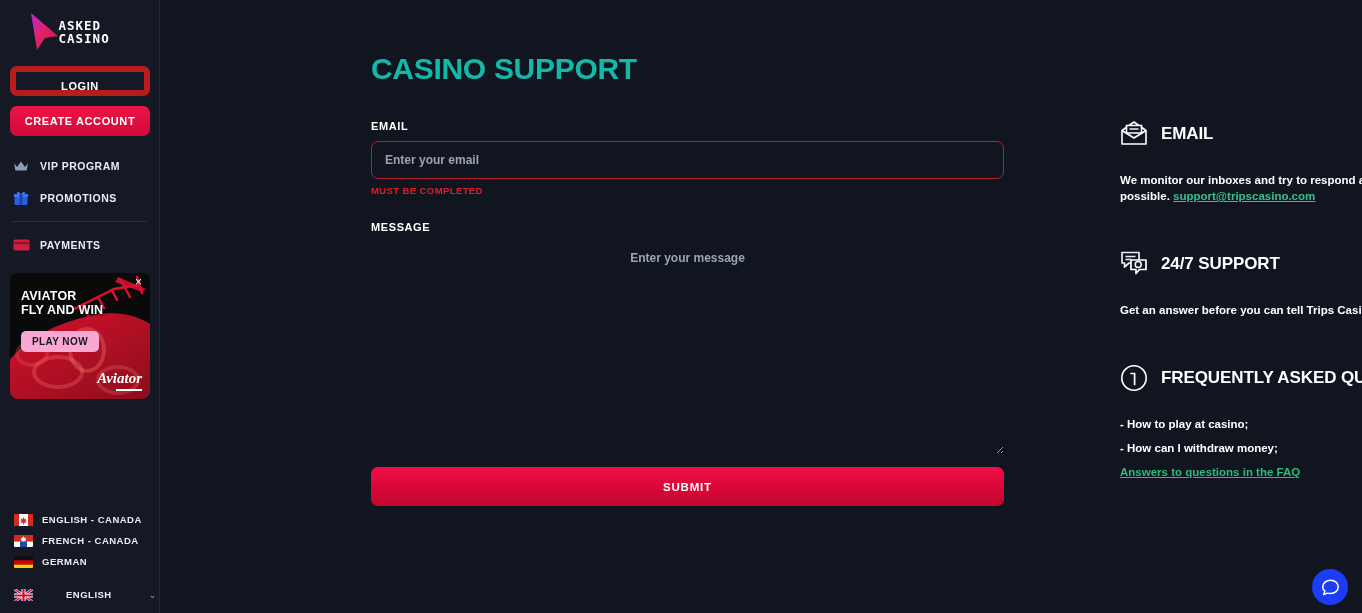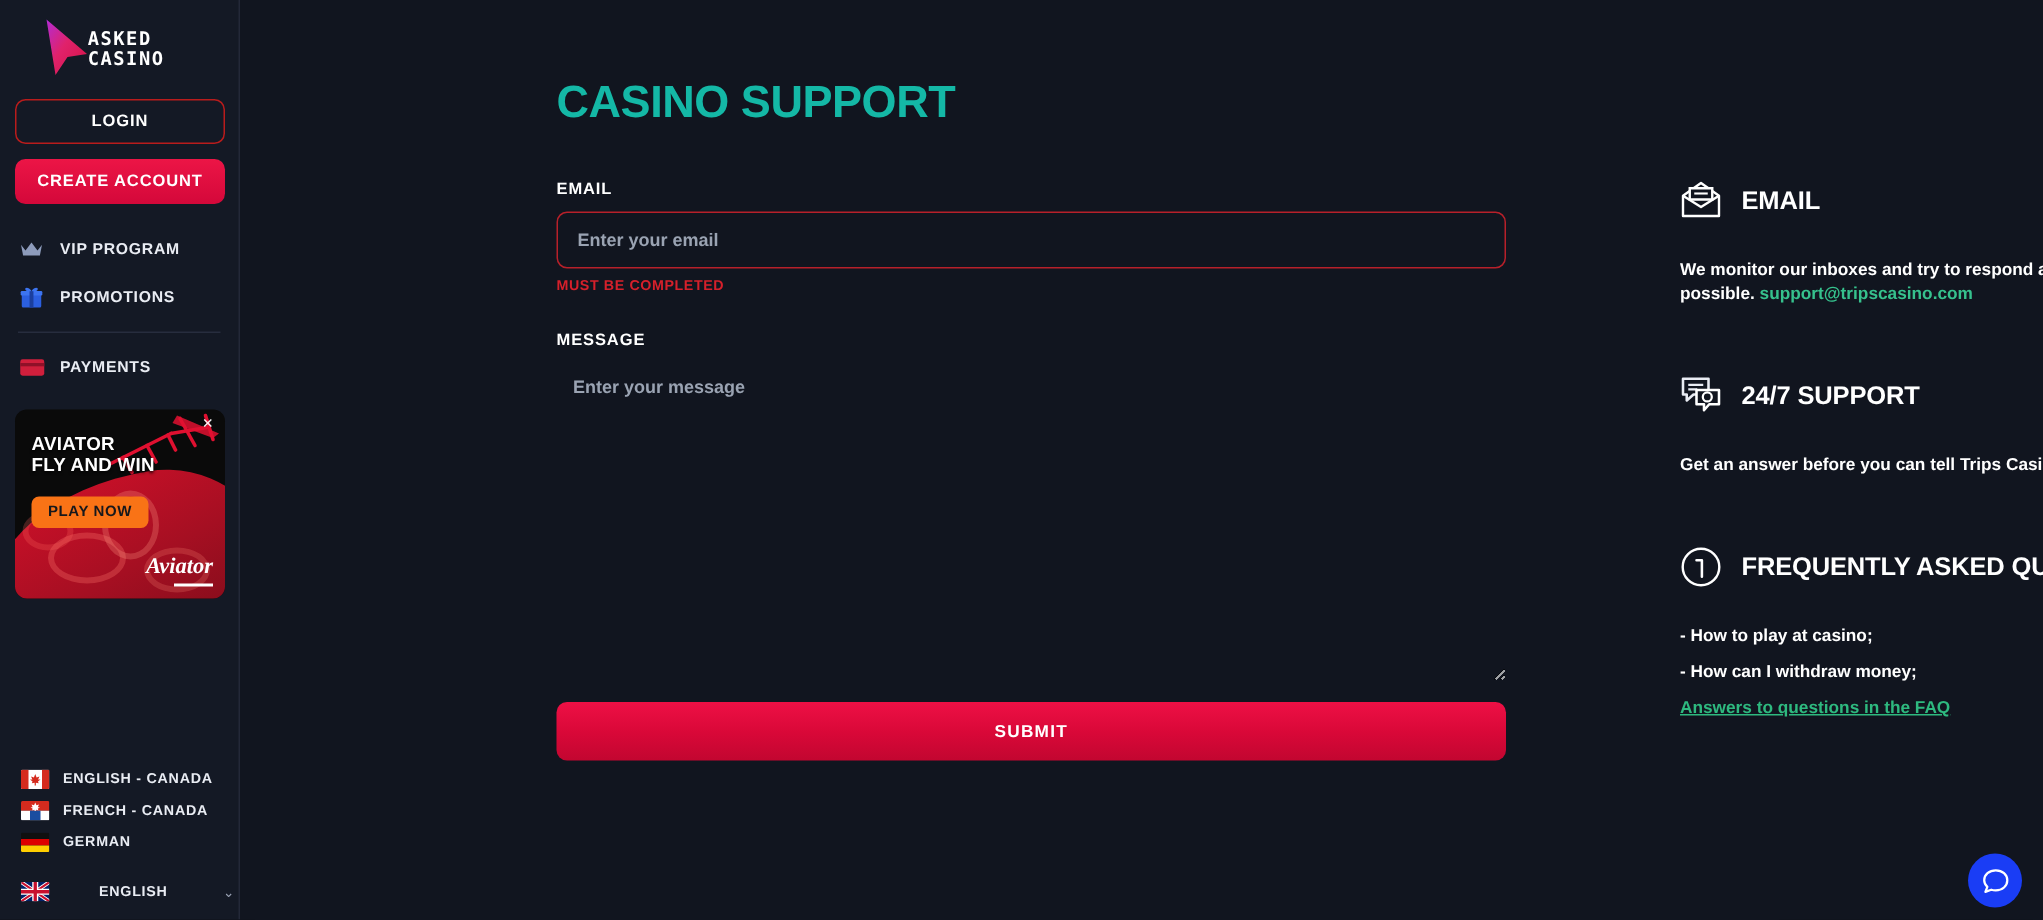--- a/index.html
+++ b/index.html
@@ -28,21 +28,21 @@
   .logo-text {
     position: absolute; left: 31px; top: 9px;
     font-family: "DejaVu Sans Mono", monospace;
     font-weight: bold; font-size: 12.5px; line-height: 13px;
     letter-spacing: 1px; color: #ffffff;
   }
   .logo-text .l2 { display:block;text-align:center; }
 
   .btn-login {
     display: block; margin: 8px 10px 0 10px; height: 30px; line-height: 28px;
-    border: 1px solid #b91c1c; border-radius: 7px; background: transparent;
+    border: 6px solid #b91c1c; border-radius: 7px; background: transparent;
     color: #ffffff; font-size: 11px; font-weight: bold; letter-spacing: 0.6px;
     text-align: center; cursor: pointer; font-family: "Liberation Sans", sans-serif;
     width: 140px;
   }
   .btn-create {
     display: block; margin: 10px 10px 12px 10px; height: 30px; line-height: 30px;
     border: none; border-radius: 7px;
     background: linear-gradient(180deg, #ec1546 0%, #d4083a 100%);
     color: #ffffff; font-size: 11px; font-weight: bold; letter-spacing: 0.6px;
     text-align: center; cursor: pointer; font-family: "Liberation Sans", sans-serif;
@@ -81,21 +81,21 @@
   .s3 { left: 5px;  bottom: 32px; width: 34px; height: 26px; border-color: rgba(255,100,90,0.25);}
   .s4 { left: 86px; bottom: 4px;  width: 44px; height: 30px; border-color: rgba(255,140,120,0.22);}
   .plane { position: absolute; right: 2px; top: 2px; width: 80px; height: 52px; }
   .banner-title {
     position: absolute; left: 11px; top: 16px;
     font-size: 12.5px; font-weight: bold; color: #ffffff; line-height: 14px;
     letter-spacing: 0.2px; text-shadow: 0 1px 2px rgba(0,0,0,.8);
   }
   .banner-cta {
     position: absolute; left: 11px; top: 58px;
-    background: #f97316; color: #17181c; font-size: 10px; font-weight: bold;
+    background: #f9a8d4; color: #17181c; font-size: 10px; font-weight: bold;
     letter-spacing: 0.4px; padding: 5px 11px; border-radius: 5px; cursor: pointer;
   }
   .banner-brand {
     position: absolute; right: 8px; bottom: 8px;
     font-family: "Liberation Serif", serif; font-style: italic; font-weight: bold;
     font-size: 15px; color: #ffffff;
   }
   .banner-brand::after {
     content:""; display:block; width: 26px; height: 2px; background:#fff;
     margin: 2px 0 0 auto;
@@ -138,39 +138,40 @@
   .err {
     margin-top: 6px; font-size: 9.5px; font-weight: bold;
     letter-spacing: .4px; color: #d6202b;
   }
   .msg-label { margin-top: 25px; }
   .msg-area {
     width: 633px; height: 212px; background: transparent; border: none; outline: none;
     color: #e6e9f0; font-size: 12px; font-weight: bold;
     padding: 9px 11px; resize: vertical;
     font-family: "Liberation Sans", sans-serif;
+    text-align: center;
   }
   .msg-area::placeholder { color: #9aa3b2; font-weight: bold; }
   .btn-submit {
     margin-top: 9px; width: 633px; height: 39px; border: none; border-radius: 7px;
     background: linear-gradient(180deg, #ee1045 0%, #d90838 52%, #c20630 100%);
     color: #ffffff; font-size: 11.5px; font-weight: bold; letter-spacing: .8px;
     cursor: pointer; font-family: "Liberation Sans", sans-serif;
   }
 
   
   .info-col { position: absolute; left: 960px; top: 120px; width: 360px; }
   .info-block { margin-bottom: 46px; }
   .info-head { display: flex; align-items: center; gap: 13px; }
   .info-head .ico { width: 28px; height: 28px; flex: 0 0 28px; }
   .info-head .ttl { font-size: 17px; font-weight: bold; letter-spacing: -0.1px; color: #ffffff; }
   .info-body {
     margin-top: 24px; font-size: 11.5px; font-weight: bold; line-height: 16px; color: #ffffff;
   }
-  .link-green { color: #36c18d; cursor: pointer; text-align: center; }
+  .link-green { color: #36c18d; text-decoration: underline; cursor: pointer; text-align: center; }
   .faq-line { font-size: 11.5px; font-weight: bold; color: #ffffff; margin-bottom: 8px; }
   .faq-link {
     font-size: 11.5px; font-weight: bold; color: #2eb97f;
     text-decoration: underline; cursor: pointer; display: inline-block;
   }
 
   
   .chat-fab {
     position: absolute; right: 14px; bottom: 8px;
     width: 36px; height: 36px; border-radius: 50%;

